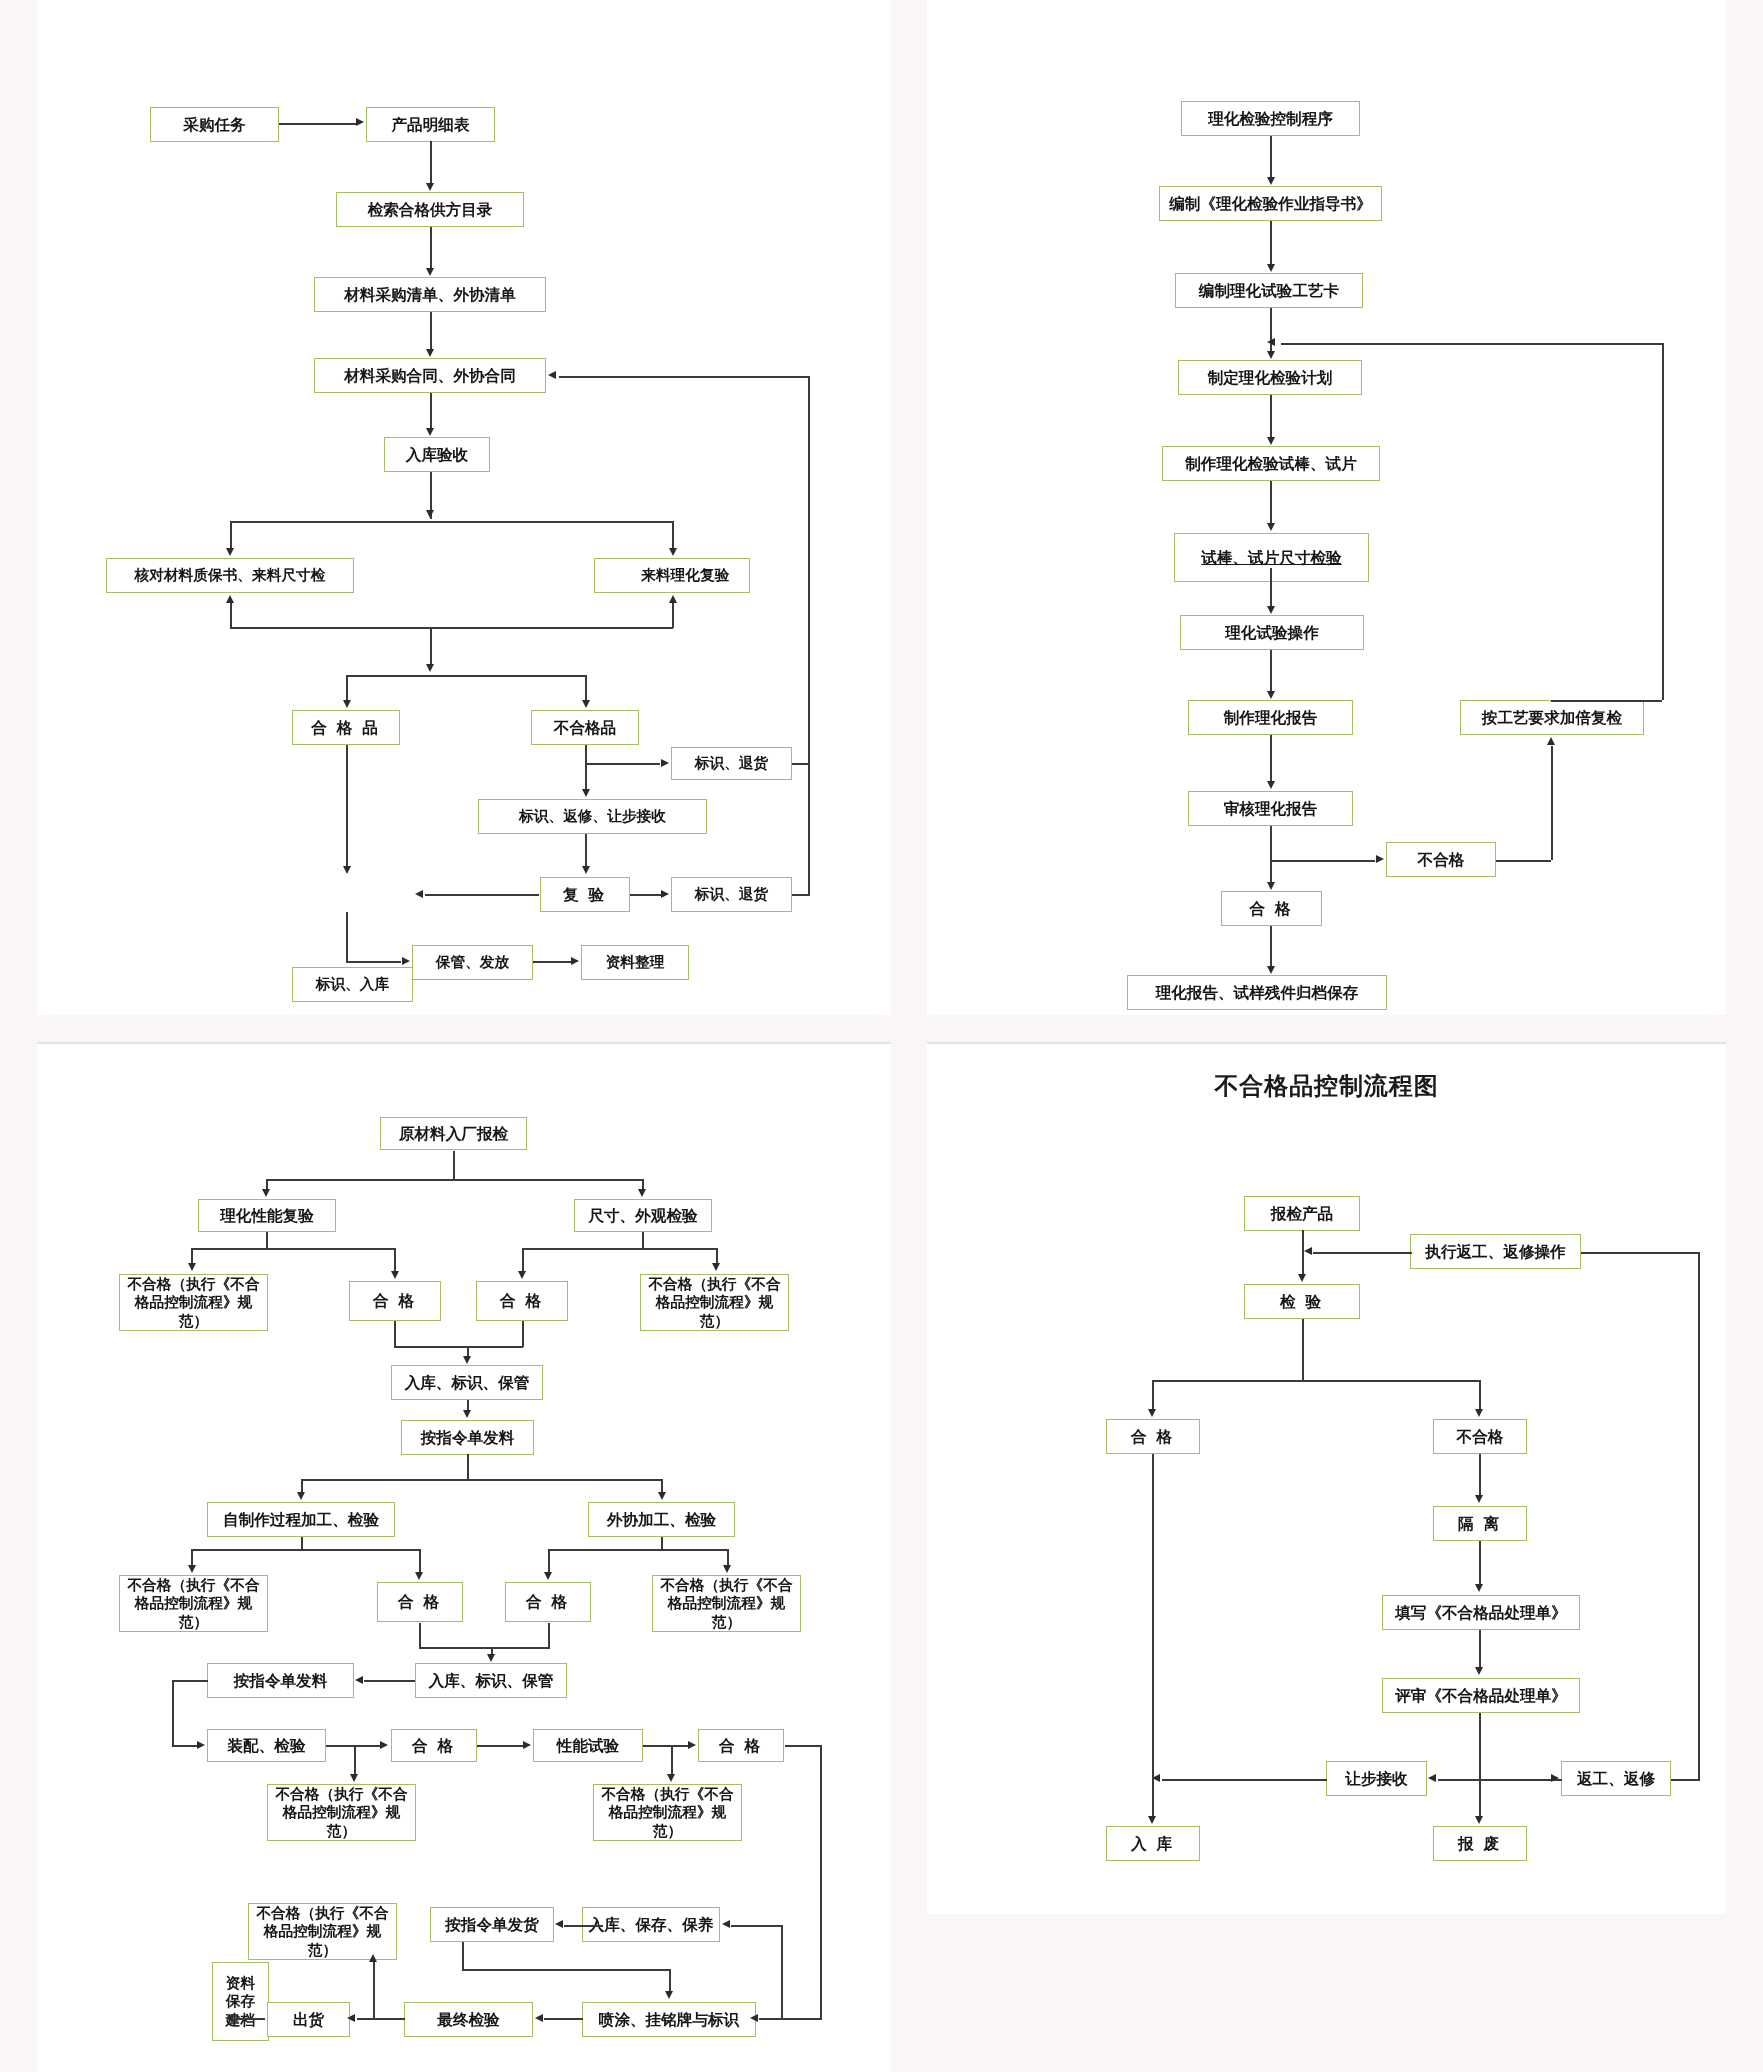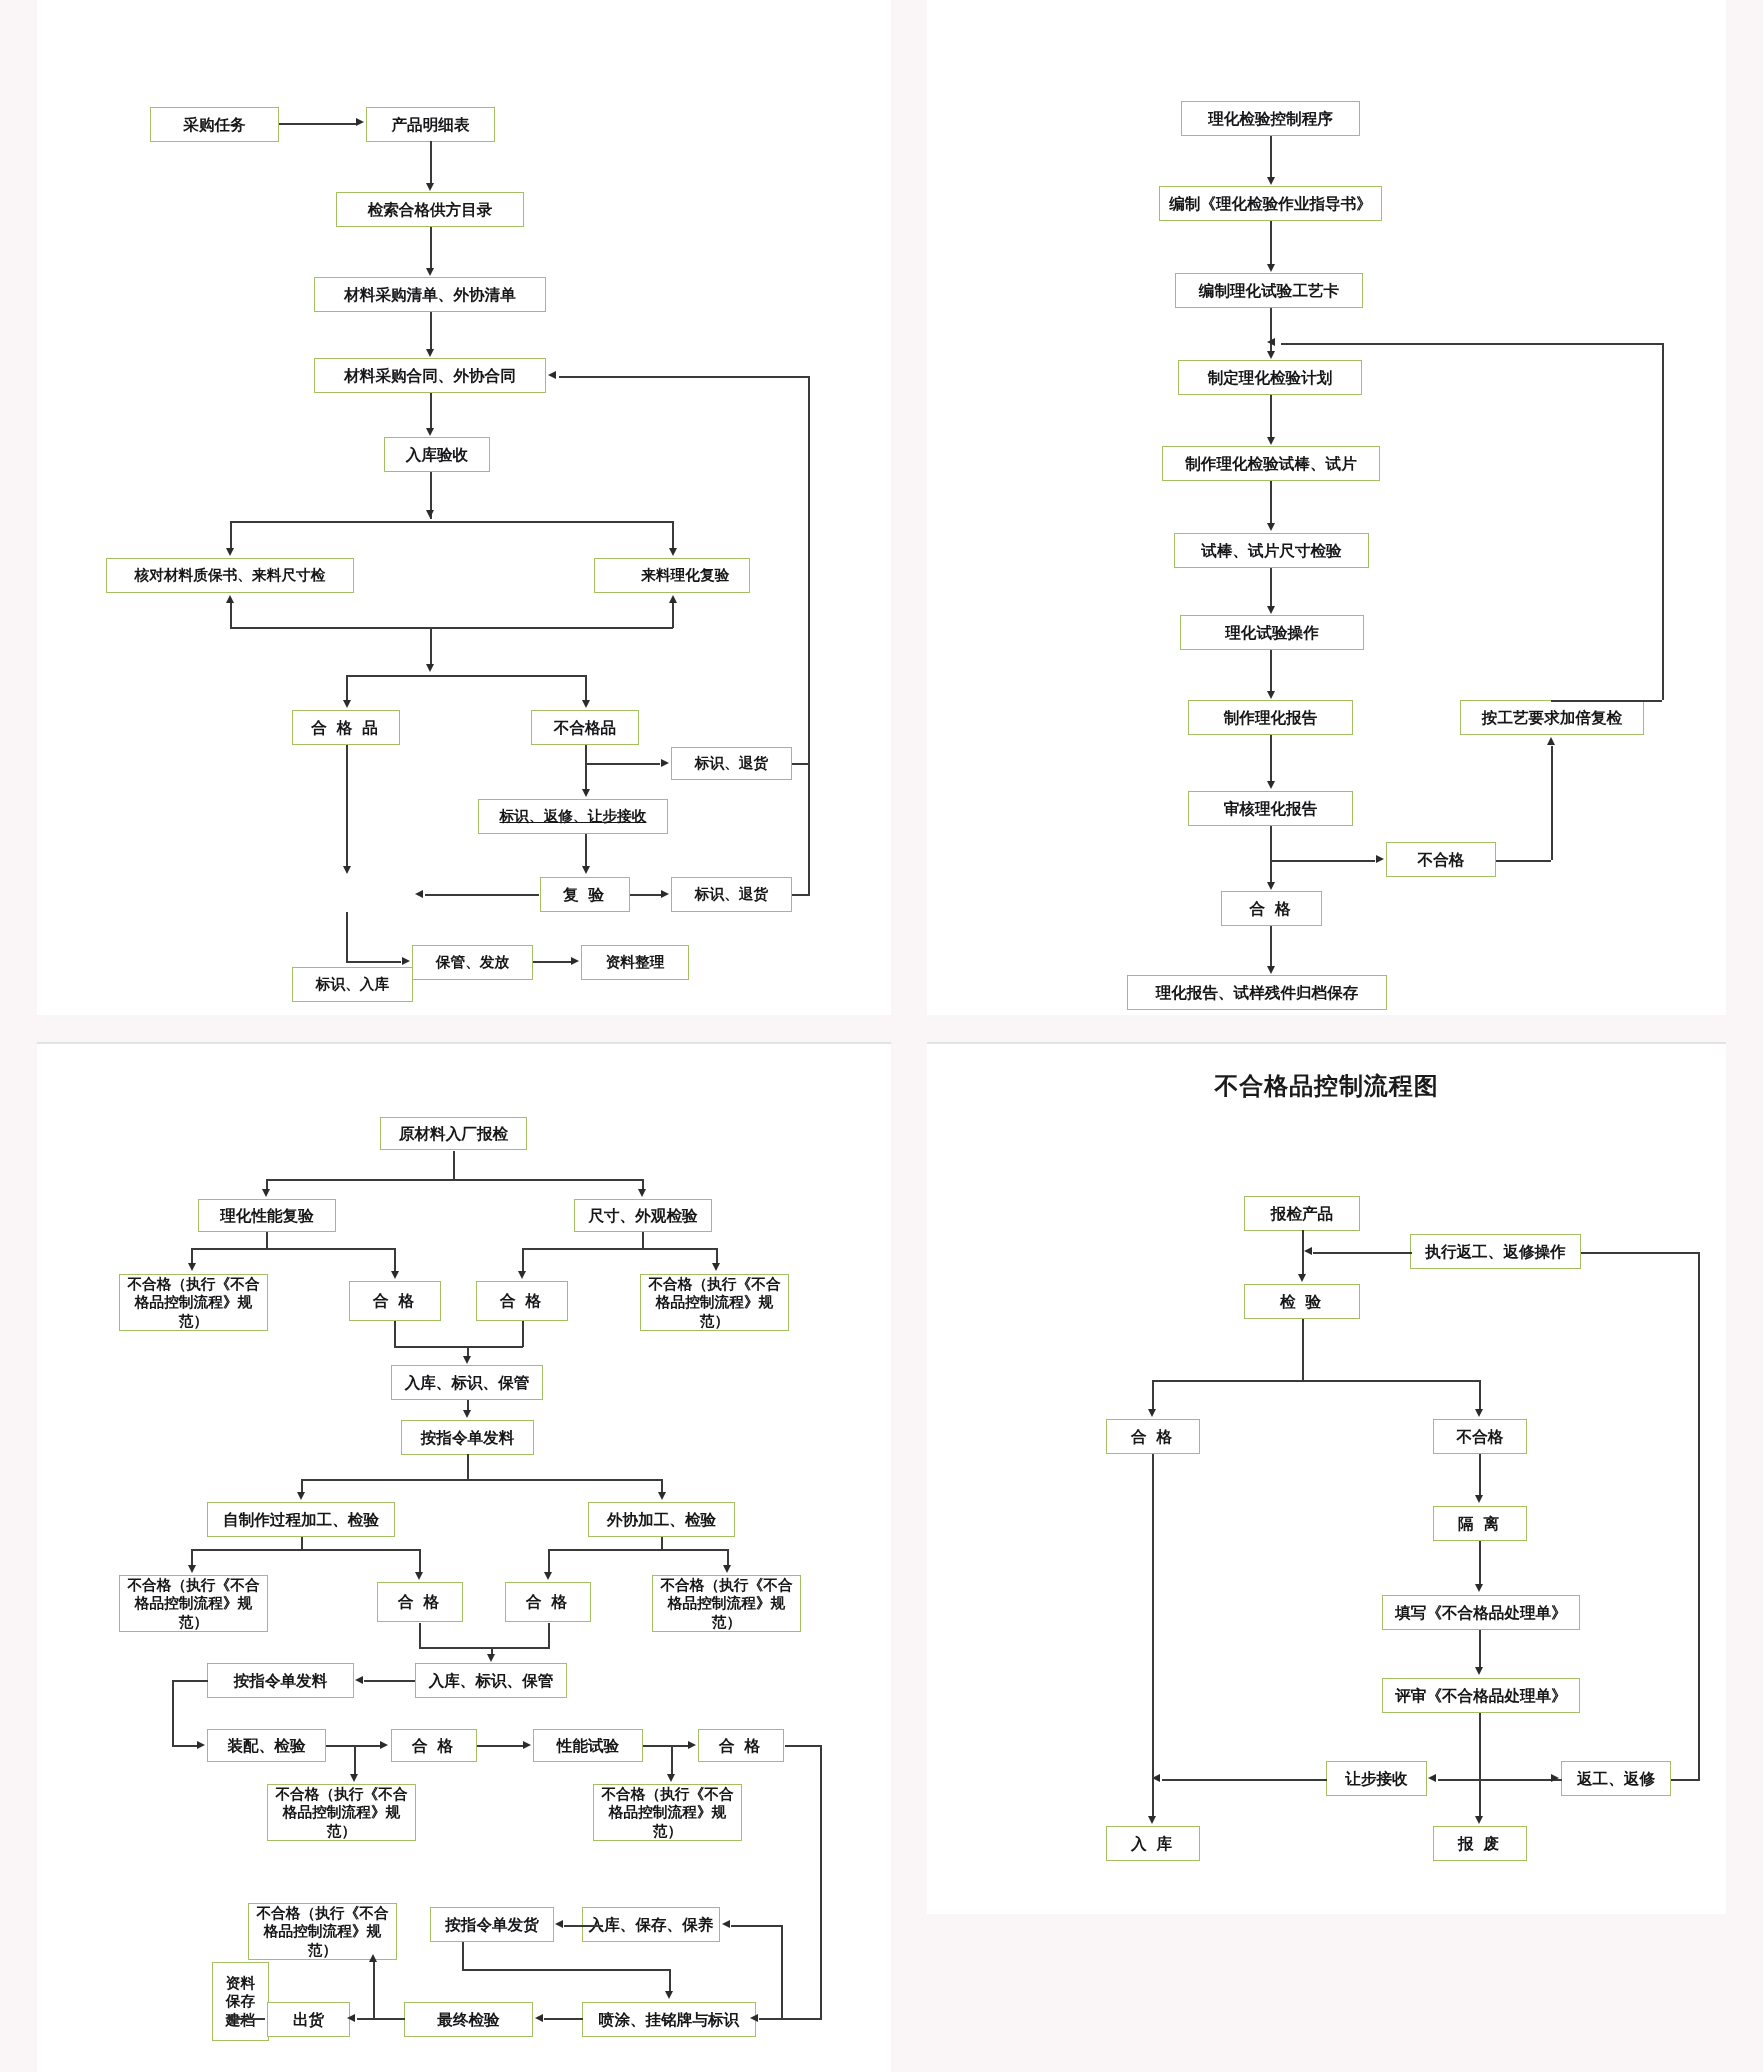--- a/index.html
+++ b/index.html
@@ -74,21 +74,21 @@
     <div class="bx" style="left:329px; top:107px; width:129px; height:35px;">产品明细表</div>
     <div class="bx" style="left:299px; top:192px; width:188px; height:35px;">检索合格供方目录</div>
     <div class="bx" style="left:277px; top:277px; width:232px; height:35px;">材料采购清单、外协清单</div>
     <div class="bx" style="left:277px; top:358px; width:232px; height:35px;">材料采购合同、外协合同</div>
     <div class="bx" style="left:347px; top:437px; width:106px; height:35px;">入库验收</div>
     <div class="bx sm" style="left:69px; top:558px; width:248px; height:35px;">核对材料质保书、来料尺寸检</div>
     <div class="bx sm" style="left:557px; top:558px; width:156px; height:35px;padding-left:32px;">来料理化复验</div>
     <div class="bx wide" style="left:255px; top:710px; width:108px; height:35px;">合 格 品</div>
     <div class="bx" style="left:494px; top:710px; width:108px; height:35px;">不合格品</div>
     <div class="bx sm" style="left:634px; top:747px; width:121px; height:33px;">标识、退货</div>
-    <div class="bx sm" style="left:441px; top:799px; width:190px; height:35px;text-decoration:underline;">标识、返修、让步接收</div>
+    <div class="bx sm" style="left:441px; top:799px; width:229px; height:35px;">标识、返修、让步接收</div>
     <div class="bx sm" style="left:255px; top:927px; width:121px; height:35px;margin-top:40px;">标识、入库</div>
     <div class="bx wide" style="left:503px; top:877px; width:90px; height:35px;">复 验</div>
     <div class="bx sm" style="left:634px; top:877px; width:121px; height:35px;">标识、退货</div>
     <div class="bx sm" style="left:375px; top:945px; width:121px; height:35px;">保管、发放</div>
     <div class="bx sm" style="left:544px; top:945px; width:108px; height:35px;">资料整理</div>
 
     <div class="ln lnh" style="left:242px; top:123px; width:77px;"></div>
     <div class="ar ar-r" style="left:319px; top:118px;"></div>
 
     <div class="ln lnv" style="left:393px; top:141px; height:42px;"></div>
@@ -157,21 +157,21 @@
     <div class="ar ar-r" style="left:534px; top:957px;"></div>
   </div>
 
   <div class="card card-top" style="left:927px; top:0px; width:799px; height:1015px;">
 
     <div class="bx" style="left:254px; top:101px; width:179px; height:35px;">理化检验控制程序</div>
     <div class="bx" style="left:232px; top:186px; width:223px; height:35px;">编制《理化检验作业指导书》</div>
     <div class="bx" style="left:248px; top:273px; width:188px; height:35px;">编制理化试验工艺卡</div>
     <div class="bx" style="left:251px; top:360px; width:184px; height:35px;">制定理化检验计划</div>
     <div class="bx" style="left:235px; top:446px; width:218px; height:35px;">制作理化检验试棒、试片</div>
-    <div class="bx" style="left:247px; top:533px; width:195px; height:35px;">试棒、试片尺寸检验</div>
+    <div class="bx" style="left:247px; top:533px; width:195px; height:49px;text-decoration:underline;">试棒、试片尺寸检验</div>
     <div class="bx" style="left:253px; top:615px; width:184px; height:35px;">理化试验操作</div>
     <div class="bx" style="left:261px; top:700px; width:165px; height:35px;">制作理化报告</div>
     <div class="bx" style="left:533px; top:700px; width:184px; height:35px;">按工艺要求加倍复检</div>
     <div class="bx" style="left:261px; top:791px; width:165px; height:35px;">审核理化报告</div>
     <div class="bx" style="left:459px; top:842px; width:110px; height:35px;">不合格</div>
     <div class="bx wide" style="left:294px; top:891px; width:101px; height:35px;">合 格</div>
     <div class="bx" style="left:200px; top:975px; width:260px; height:35px;">理化报告、试样残件归档保存</div>
 
     <div class="ln lnv" style="left:343px; top:136px; height:42px;"></div>
     <div class="ar ar-d" style="left:340px; top:177px;"></div>

